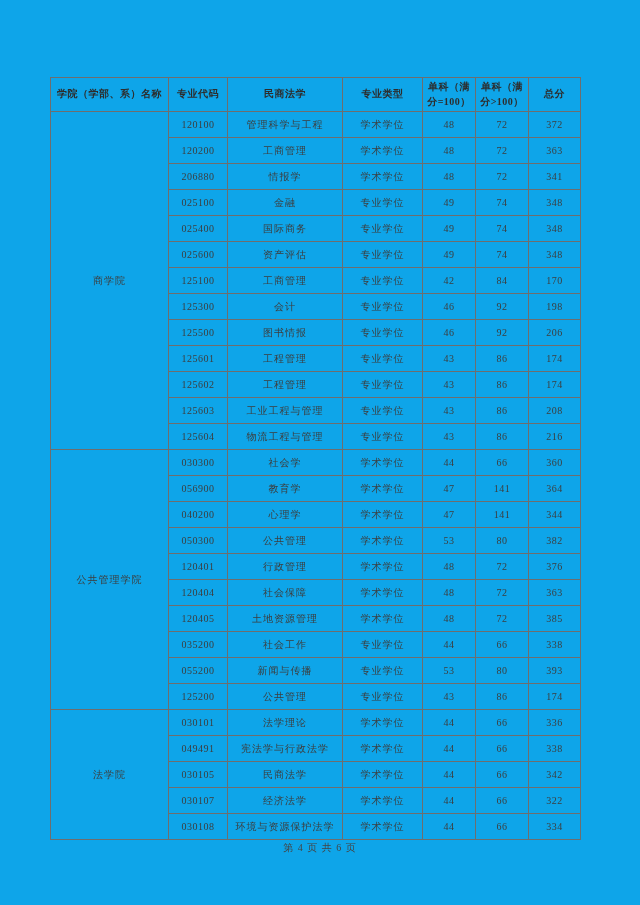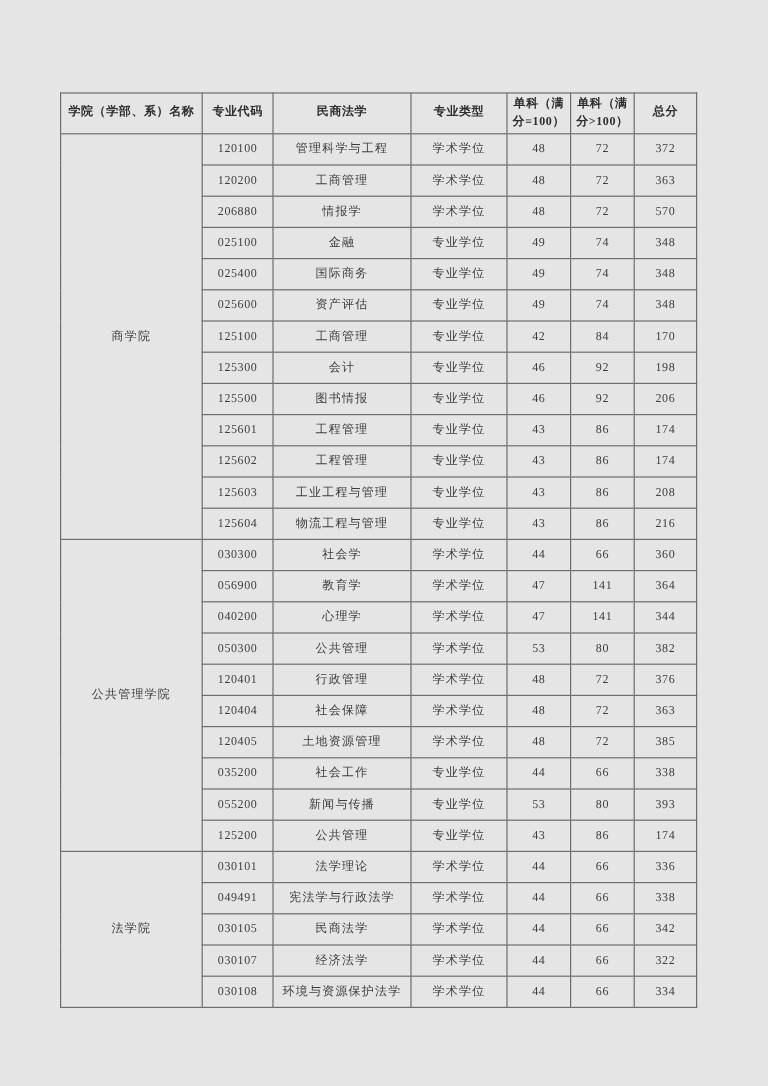--- a/index.html
+++ b/index.html
@@ -11,21 +11,21 @@
     height: 905px;
     background: #ffffff;
     font-family: "Liberation Serif", "DejaVu Serif", serif;
     position: relative;
     overflow: hidden;
   }
   .page {
     position: absolute;
     left: 0; top: 0;
     width: 640px; height: 905px;
-    background: #e5e5e5;
+    background: #0ea5e9;
   }
   table.scores {
     position: absolute;
     left: 50px;
     top: 77px;
     width: 530px;
     border-collapse: collapse;
     table-layout: fixed;
   }
   table.scores th,
@@ -112,21 +112,21 @@
           <td class="num">48</td>
           <td class="num">72</td>
           <td class="num">363</td>
         </tr>
         <tr>
           <td class="num">206880</td>
           <td>情报学</td>
           <td>学术学位</td>
           <td class="num">48</td>
           <td class="num">72</td>
-          <td class="num">570</td>
+          <td class="num">341</td>
         </tr>
         <tr>
           <td class="num">025100</td>
           <td>金融</td>
           <td>专业学位</td>
           <td class="num">49</td>
           <td class="num">74</td>
           <td class="num">348</td>
         </tr>
         <tr>
@@ -319,14 +319,15 @@
           <td class="num">030108</td>
           <td>环境与资源保护法学</td>
           <td>学术学位</td>
           <td class="num">44</td>
           <td class="num">66</td>
           <td class="num">334</td>
         </tr>
       </tbody>
   </table>
 
+  <div class="footer">第 4 页 共 6 页</div>
 
 </div>
 
 </body></html>

